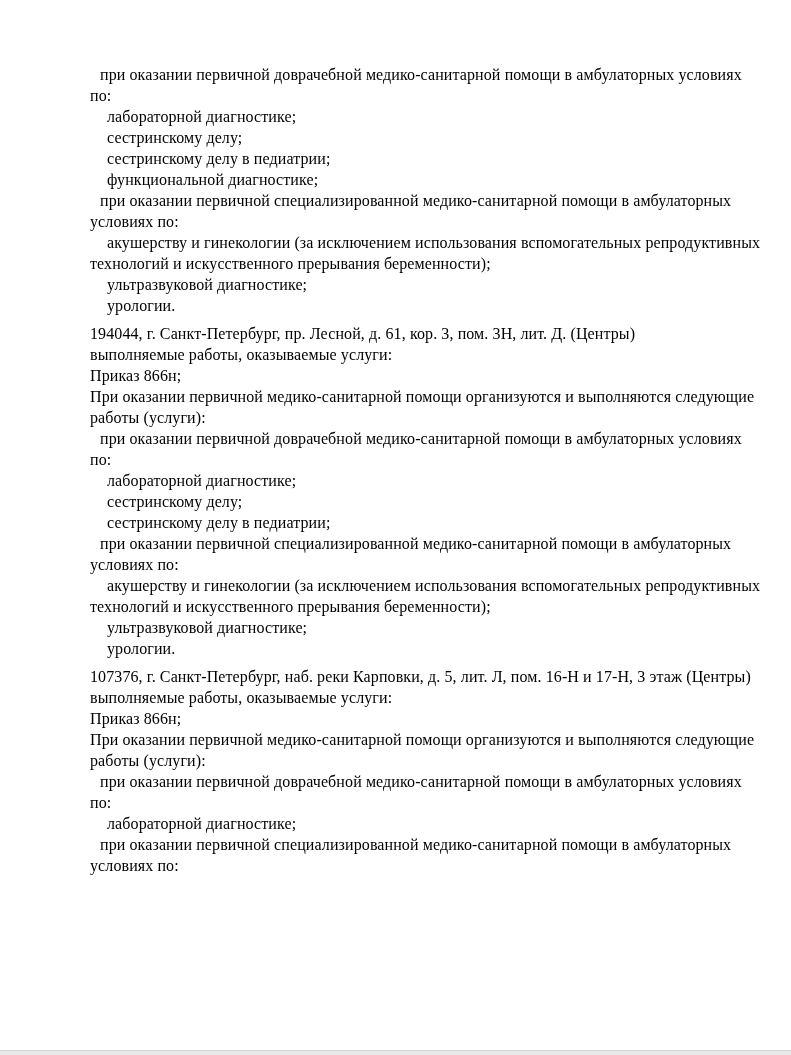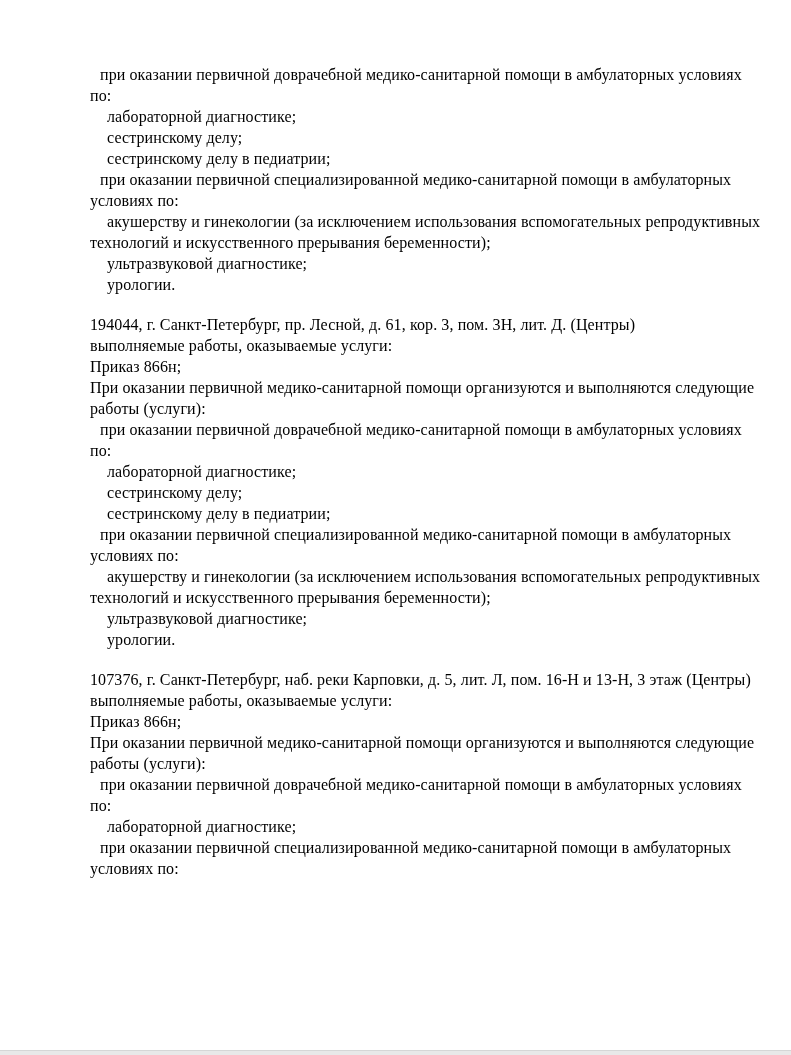--- a/index.html
+++ b/index.html
@@ -25,41 +25,42 @@
   .line {
     height: 21px;
     line-height: 21px;
     white-space: nowrap;
     letter-spacing: 0.1px;
   }
   
   .ind0 { padding-left: 0; }
   .ind1 { padding-left: 10px; }  
   .ind2 { padding-left: 17px; }  
-  .section + .section { margin-top: 19px; } 
+  .section + .section { margin-top: 7px; } 
   .bottom-divider {
     position: absolute;
     left: 0;
     bottom: 0;
     width: 100%;
     height: 4px;
     background: #e8e8e8;
     border-top: 1px solid #d6d6d6;
   }
 </style>
 </head>
 <body style="background: rgb(255, 255, 255);">
 
 <main class="doc" style="color: rgb(0, 0, 0);">
     <section class="section">
       <div class="line ind1">при оказании первичной доврачебной медико-санитарной помощи в амбулаторных условиях</div>
       <div class="line ind0">по:</div>
       <div class="line ind2">лабораторной диагностике;</div>
       <div class="line ind2">сестринскому делу;</div>
       <div class="line ind2">сестринскому делу в педиатрии;</div>
+      <div class="line ind2">функциональной диагностике;</div>
       <div class="line ind1">при оказании первичной специализированной медико-санитарной помощи в амбулаторных</div>
       <div class="line ind0">условиях по:</div>
       <div class="line ind2">акушерству и гинекологии (за исключением использования вспомогательных репродуктивных</div>
       <div class="line ind0">технологий и искусственного прерывания беременности);</div>
       <div class="line ind2">ультразвуковой диагностике;</div>
       <div class="line ind2">урологии.</div>
     </section>
     <section class="section">
       <div class="line ind0">194044, г. Санкт-Петербург, пр. Лесной, д. 61, кор. 3, пом. 3Н, лит. Д. (Центры)</div>
       <div class="line ind0">выполняемые работы, оказываемые услуги:</div>
@@ -72,21 +73,21 @@
       <div class="line ind2">сестринскому делу;</div>
       <div class="line ind2">сестринскому делу в педиатрии;</div>
       <div class="line ind1">при оказании первичной специализированной медико-санитарной помощи в амбулаторных</div>
       <div class="line ind0">условиях по:</div>
       <div class="line ind2">акушерству и гинекологии (за исключением использования вспомогательных репродуктивных</div>
       <div class="line ind0">технологий и искусственного прерывания беременности);</div>
       <div class="line ind2">ультразвуковой диагностике;</div>
       <div class="line ind2">урологии.</div>
     </section>
     <section class="section">
-      <div class="line ind0">107376, г. Санкт-Петербург, наб. реки Карповки, д. 5, лит. Л, пом. 16-Н и 13-Н, 3 этаж (Центры)</div>
+      <div class="line ind0">107376, г. Санкт-Петербург, наб. реки Карповки, д. 5, лит. Л, пом. 16-Н и 17-Н, 3 этаж (Центры)</div>
       <div class="line ind0">выполняемые работы, оказываемые услуги:</div>
       <div class="line ind0">Приказ 866н;</div>
       <div class="line ind0">При оказании первичной медико-санитарной помощи организуются и выполняются следующие</div>
       <div class="line ind0">работы (услуги):</div>
       <div class="line ind1">при оказании первичной доврачебной медико-санитарной помощи в амбулаторных условиях</div>
       <div class="line ind0">по:</div>
       <div class="line ind2">лабораторной диагностике;</div>
       <div class="line ind1">при оказании первичной специализированной медико-санитарной помощи в амбулаторных</div>
       <div class="line ind0">условиях по:</div>
     </section>

